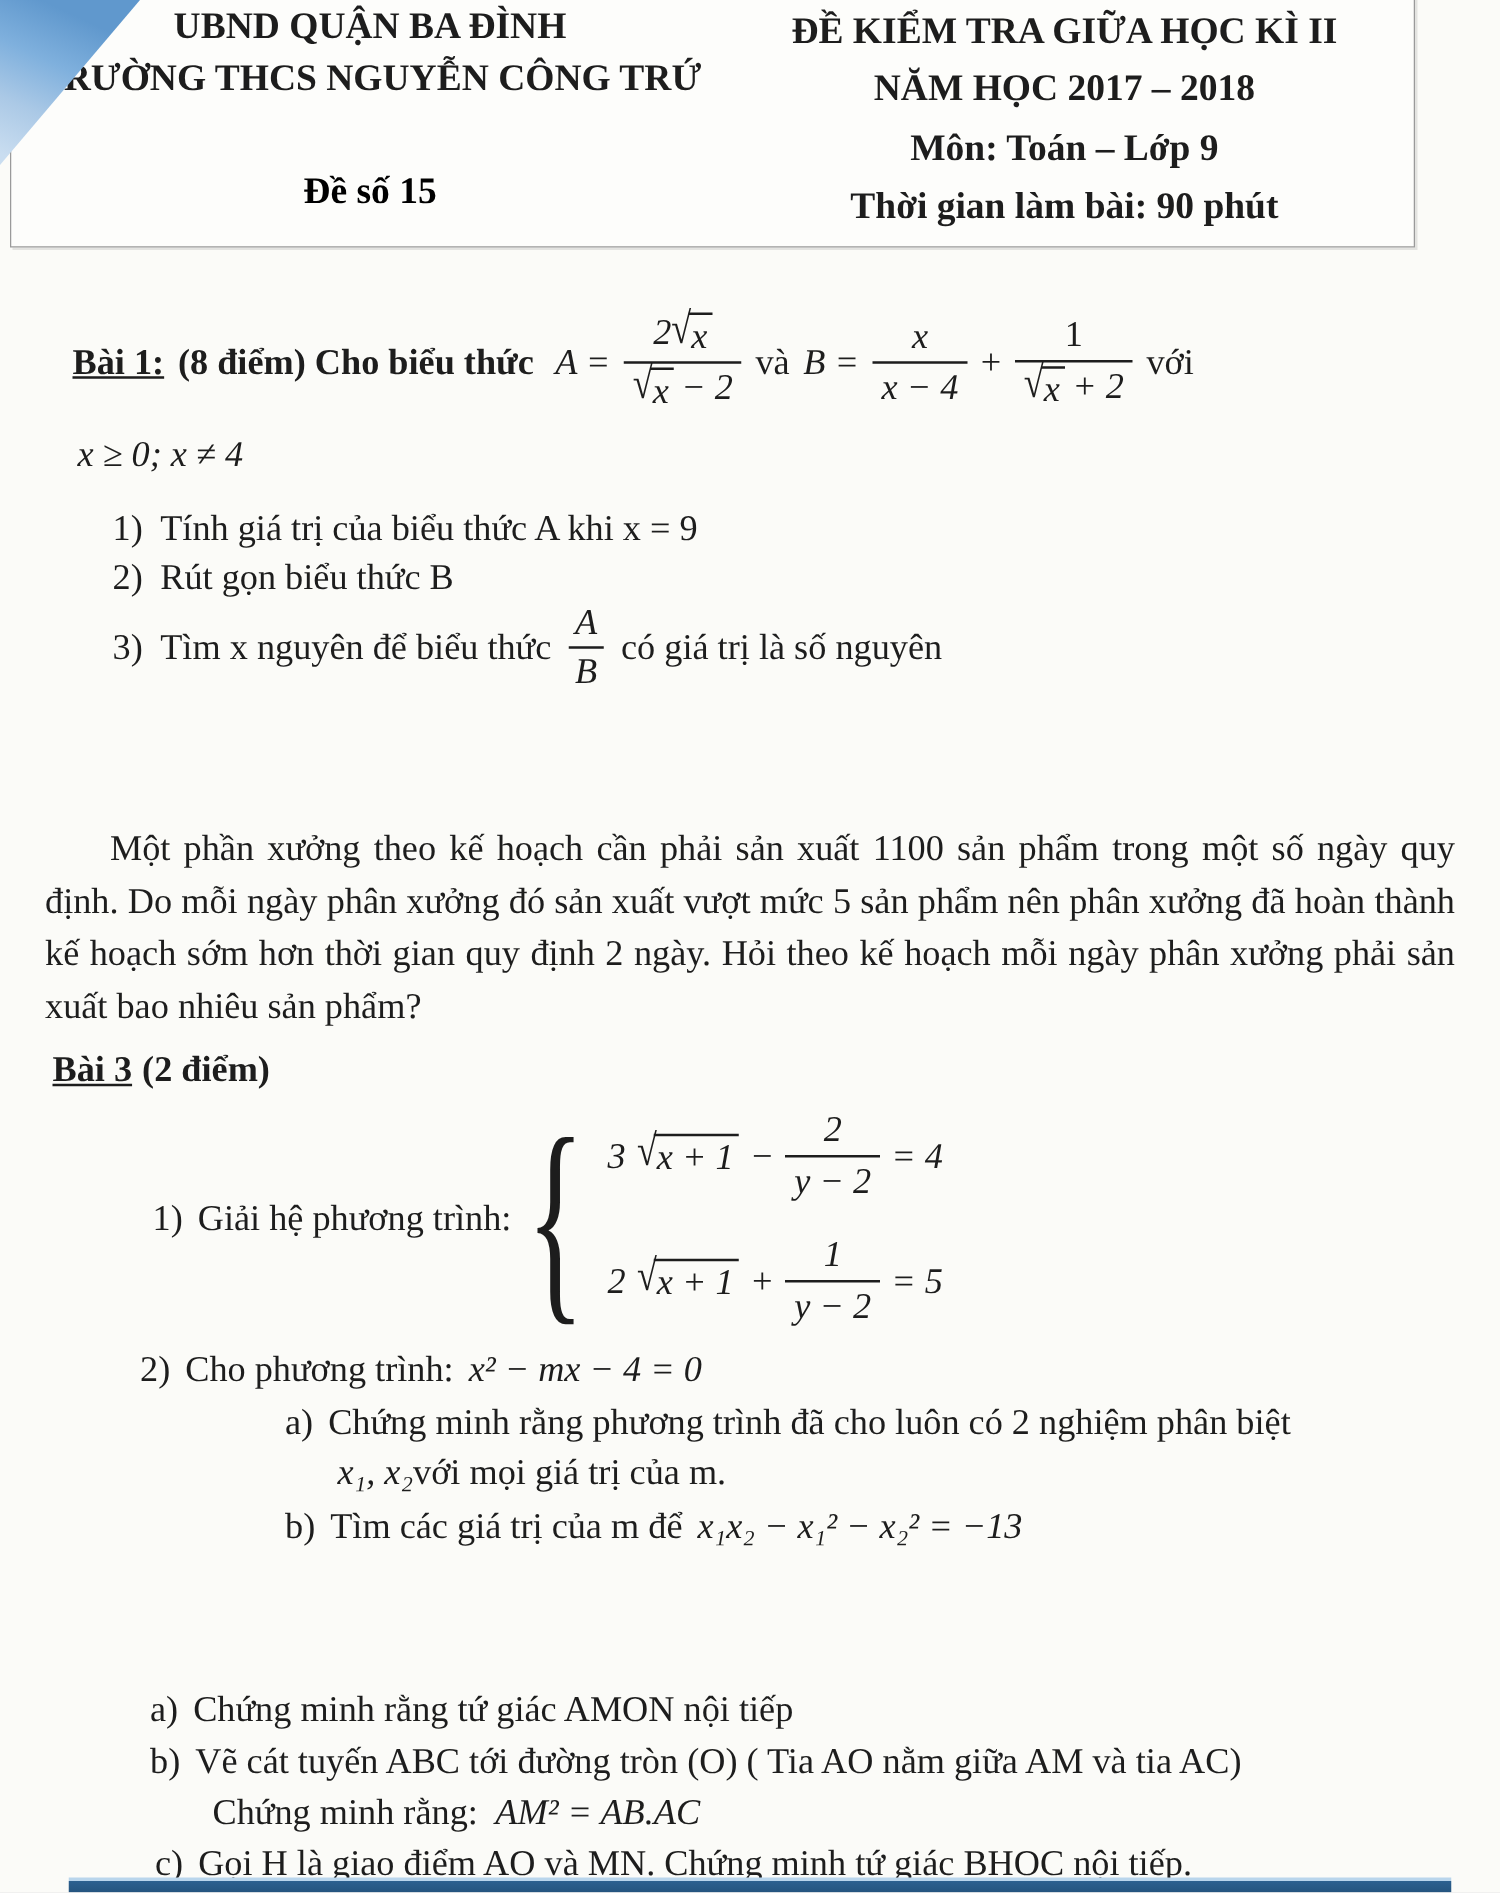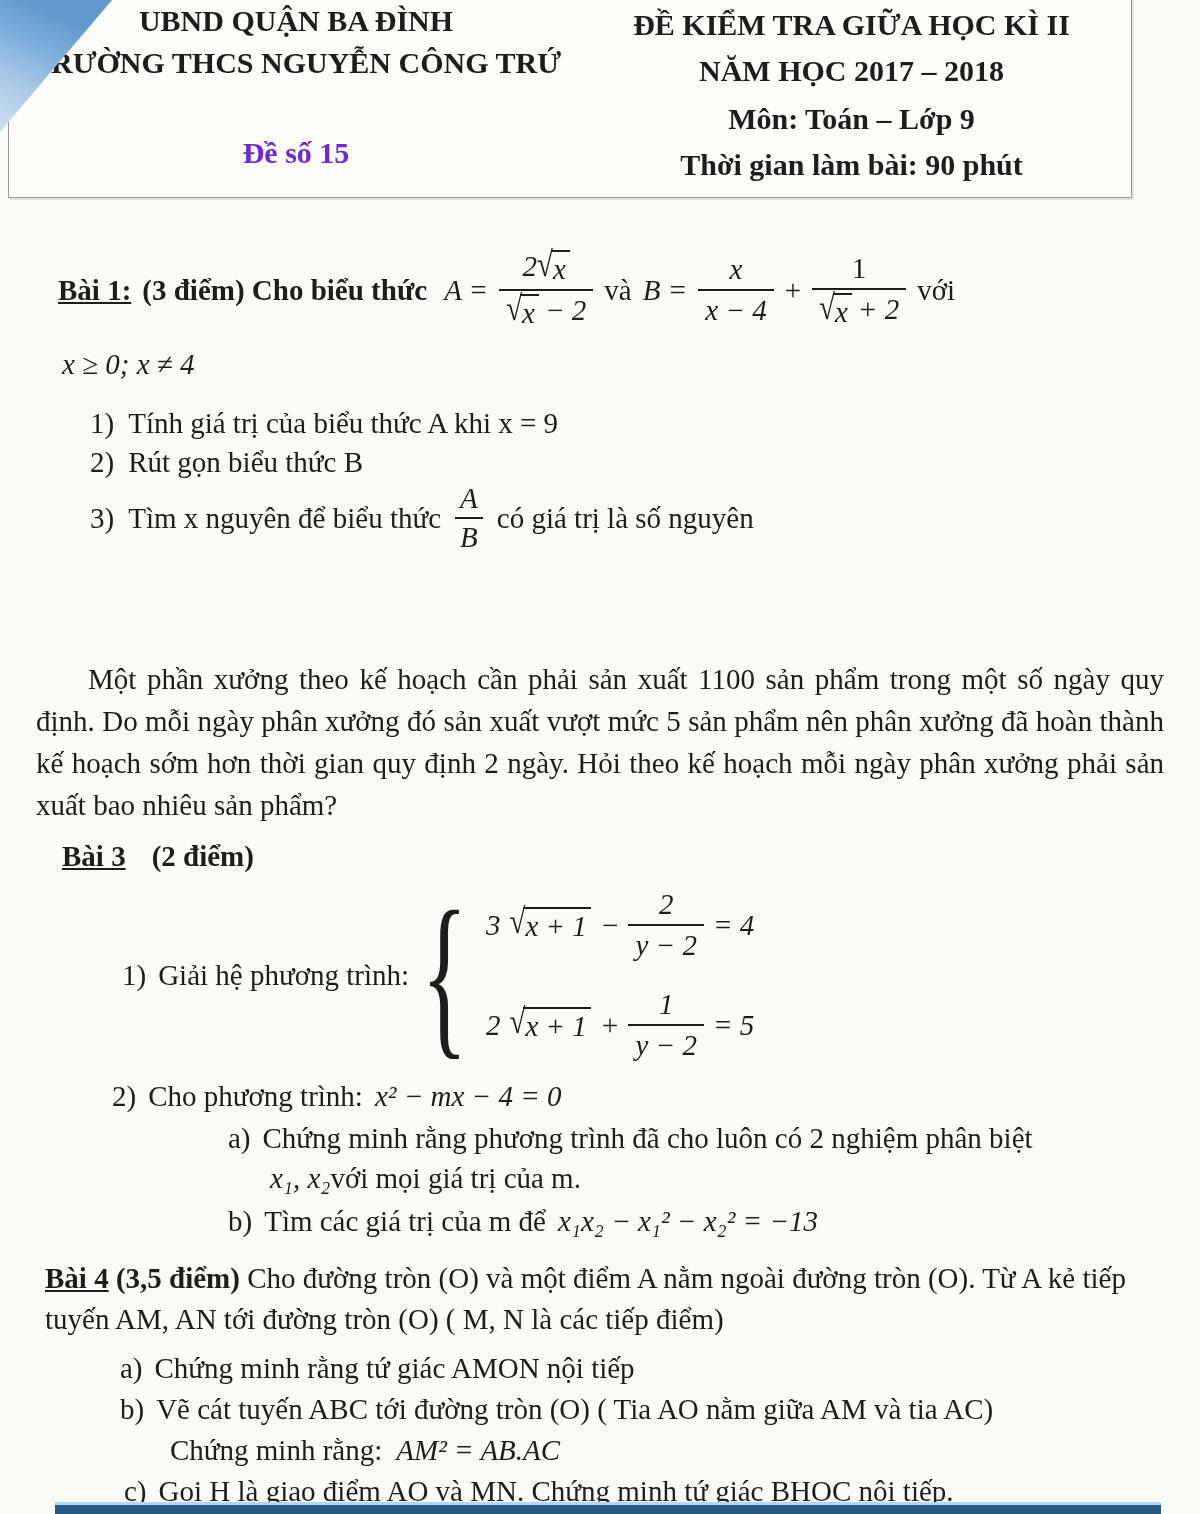--- a/index.html
+++ b/index.html
@@ -9,21 +9,21 @@
   .b{font-weight:700;}
   .u{text-decoration:underline;}
   .i{font-style:italic;}
 
   
   .header-box{position:absolute;left:8px;top:-4px;width:1122px;height:200px;
               border:1px solid #9a9a9a;background:#fdfdfb;box-shadow:2px 2px 0 #e3e3e0;}
   .hl,.hr{position:absolute;text-align:center;font-weight:700;font-size:30px;line-height:36px;}
   .hl{left:12px;width:550px;}
   .hr{left:570px;width:545px;}
-  .exam-no{color:#6d28d9;}
+  .exam-no{color:#000000;}
   .corner{position:absolute;left:0;top:0;width:112px;height:132px;
           clip-path:polygon(0 0,112px 0,0 132px);
           background:linear-gradient(205deg,#6098cd 20%,#7fb0dd 45%,#abc9e6 70%,#c9ddf0 95%);}
 
   
   .row{position:absolute;display:flex;align-items:center;}
   .frac{display:inline-flex;flex-direction:column;align-items:center;text-align:center;}
   .fnum{display:block;padding:0 7px 3px;}
   .fden{display:block;border-top:2px solid #1d1d1d;padding:3px 7px 0;}
   .sqrt{display:inline-flex;align-items:flex-start;white-space:nowrap;}
@@ -49,21 +49,21 @@
     <div class="hl exam-no" style="top:138px">Đề số 15</div>
     <div class="hr" style="top:10px">ĐỀ KIỂM TRA GIỮA HỌC KÌ II</div>
     <div class="hr" style="top:56px">NĂM HỌC 2017 – 2018</div>
     <div class="hr" style="top:104px">Môn: Toán – Lớp 9</div>
     <div class="hr" style="top:150px">Thời gian làm bài: 90 phút</div>
   </div>
   <div class="corner"></div>
 
   <div class="row" style="left:58px;top:250px;gap:11px">
     <span class="b u">Bài 1:</span>
-    <span class="b">(3 điểm) Cho biểu thức</span>
+    <span class="b">(8 điểm) Cho biểu thức</span>
     <span class="i" style="margin-left:6px">A =</span>
     <span class="frac">
       <span class="fnum i">
         <span>2</span><span class="sqrt">
             <span class="rsign">√</span>
             <span class="rad">x</span>
           </span>
       </span>
       <span class="fden i">
         <span class="sqrt">
@@ -106,21 +106,21 @@
     <span>Tìm x nguyên để biểu thức</span>
     <span class="frac i">
       <span class="fnum" style="padding:0 5px 2px">A</span>
       <span class="fden" style="padding:2px 5px 0">B</span>
     </span>
     <span>có giá trị là số nguyên</span>
   </div>
 
   <div class="para" style="left:36px;top:658px;width:1128px;text-indent:52px">Một phần xưởng theo kế hoạch cần phải sản xuất 1100 sản phẩm trong một số ngày quy định. Do mỗi ngày phân xưởng đó sản xuất vượt mức 5 sản phẩm nên phân xưởng đã hoàn thành kế hoạch sớm hơn thời gian quy định 2 ngày. Hỏi theo kế hoạch mỗi ngày phân xưởng phải sản xuất bao nhiêu sản phẩm?</div>
 
-  <div class="row" style="left:62px;top:840px;gap:26px">
+  <div class="row" style="left:42px;top:840px;gap:8px">
     <span class="b u">Bài 3</span>
     <span class="b">(2 điểm)</span>
   </div>
 
   <div class="row" style="left:122px;top:882px;height:186px;gap:12px">
     <span>1)</span>
     <span>Giải hệ phương trình:</span>
     <span class="brace">{</span>
     <div class="eqcol">
       <div class="eq i">
@@ -164,25 +164,20 @@
   <div class="row" style="left:270px;top:1162px;">
     <span class="i">x₁, x₂</span>
     <span>với mọi giá trị của m.</span>
   </div>
   <div class="row" style="left:228px;top:1205px;gap:12px">
     <span>b)</span>
     <span>Tìm các giá trị của m để</span>
     <span class="i">x₁x₂ − x₁² − x₂² = −13</span>
   </div>
 
-  <div class="para" style="left:45px;top:1258px;width:1115px;line-height:41px;text-align:left">
-    <span class="b u">Bài 4</span>
-    <span class="b">(3,5 điểm)</span>
-    <span>Cho đường tròn (O) và một điểm A nằm ngoài đường tròn (O). Từ A kẻ tiếp tuyến AM, AN tới đường tròn (O) ( M, N là các tiếp điểm)</span>
-  </div>
   <div class="row" style="left:120px;top:1352px;gap:12px">
     <span>a)</span>
     <span>Chứng minh rằng tứ giác AMON nội tiếp</span>
   </div>
   <div class="row" style="left:120px;top:1393px;gap:12px">
     <span>b)</span>
     <span>Vẽ cát tuyến ABC tới đường tròn (O) ( Tia AO nằm giữa AM và tia AC)</span>
   </div>
   <div class="row" style="left:170px;top:1434px;gap:14px">
     <span>Chứng minh rằng:</span>

